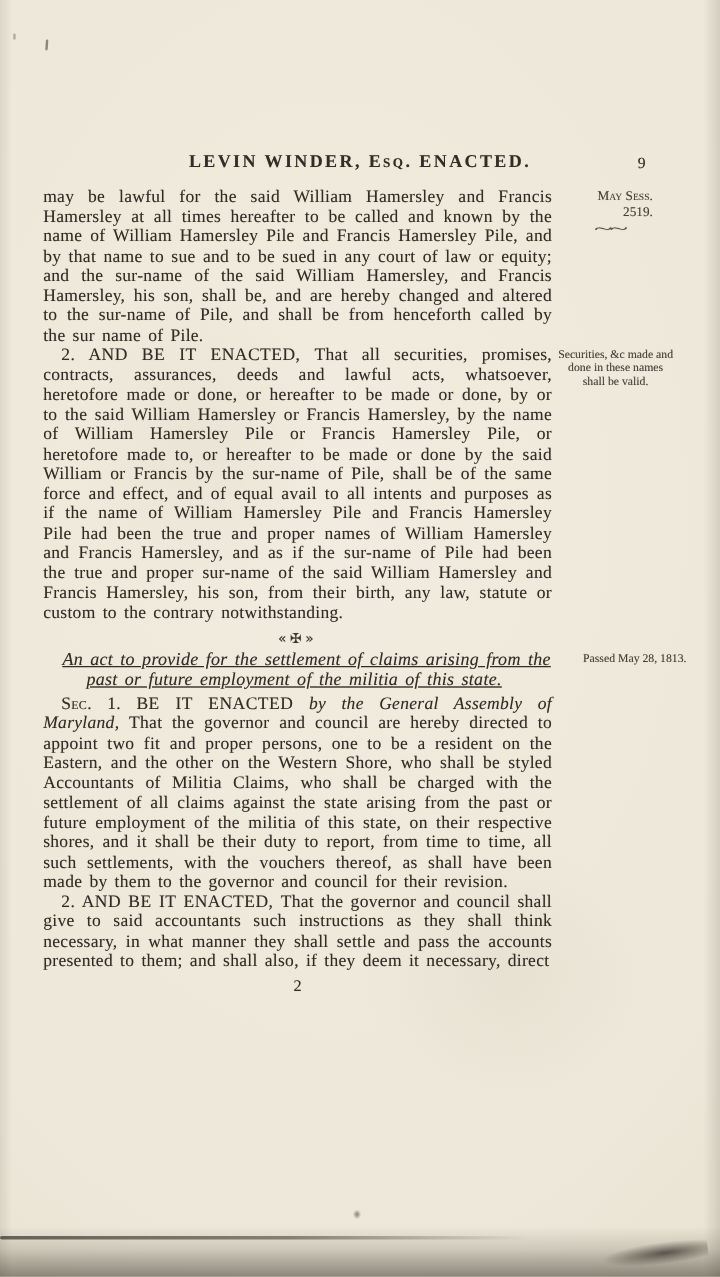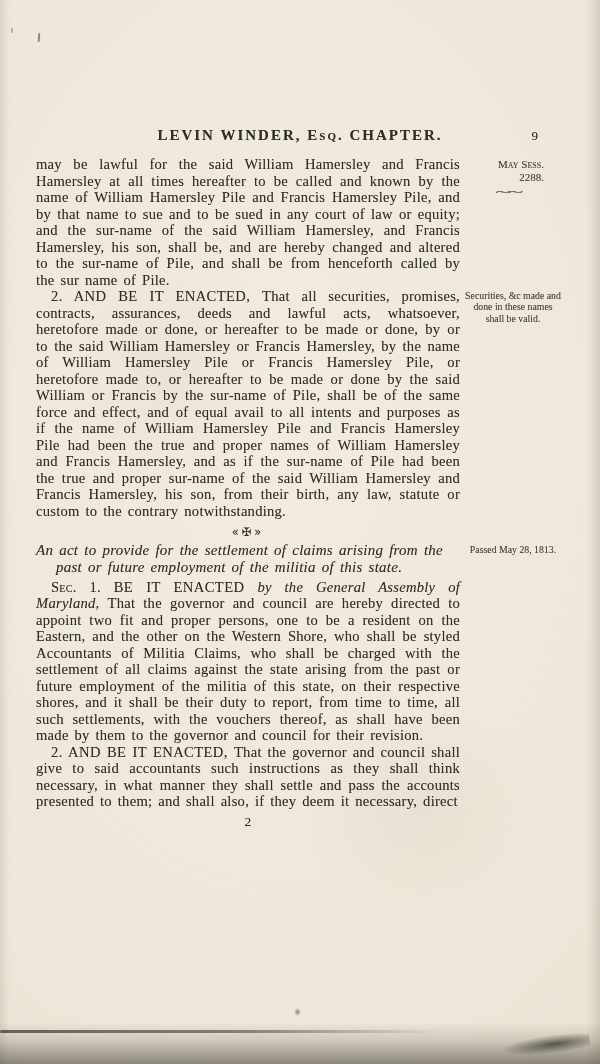--- a/index.html
+++ b/index.html
@@ -37,21 +37,21 @@
     color:#3a362e;font-family:"DejaVu Sans","DejaVu Serif",sans-serif;text-indent:0;
   }
   .chapter{
     text-align:center;font-weight:normal;font-size:14.5px;letter-spacing:3px;
     margin:6px 0 4px 0;text-indent:0;
   }
   .act-title{
     position:relative;
     font-style:italic;font-size:15px;line-height:17.2px;
     padding-left:20px;text-indent:-20px;
-    margin:1px 0 3px 0;text-align:left;
+    margin:1px 0 3px 16px;text-align:left;text-decoration:underline;
   }
   .signature{text-align:center;margin-top:4px;font-size:13.5px;text-indent:0;}
   
   .side-note{
     position:absolute;left:428px;top:2px;width:98px;
     font-size:9.8px;line-height:11.3px;
     text-align:center;text-indent:0;
     letter-spacing:0;word-spacing:0;
     font-style:normal;font-variant:normal;font-weight:normal;
     color:#45413a;
@@ -76,31 +76,31 @@
 <body>
 
 <div class="page">
 
   <div class="artifact blotch1"></div>
   <div class="artifact blotch2"></div>
   <div class="artifact speck1"></div>
   <div class="artifact speck2"></div>
 
   <header class="header">
-    <span class="header-title"><span>LEVIN WINDER, </span><span class="esq">Esq.</span><span> CHAPTER.</span></span>
+    <span class="header-title"><span>LEVIN WINDER, </span><span class="esq">Esq.</span><span> ENACTED.</span></span>
     <span class="page-number">9</span>
   </header>
 
   <main class="body-col">
 
     <p class="p rel">
       <span>may be lawful for the said William Hamersley and Francis Hamersley at all times hereafter to be called and known by the name of William Hamersley Pile and Francis Hamersley Pile, and by that name to sue and to be sued in any court of law or equity; and the sur-name of the said William Hamersley, and Francis Hamersley, his son, shall be, and are hereby changed and altered to the sur-name of Pile, and shall be from henceforth called by the sur name of Pile.</span>
       <span class="side-note session">
         <span class="sn-line">May Sess.</span>
-        <span class="sn-line">2288.</span>
+        <span class="sn-line">2519.</span>
         <span class="flourish">~~</span>
       </span>
     </p>
 
     <p class="p rel indent">
       <span class="lead">2. AND BE IT ENACTED, </span><span>That all securities, promises, contracts, assurances, deeds and lawful acts, whatsoever, heretofore made or done, or hereafter to be made or done, by or to the said William Hamersley or Francis Hamersley, by the name of William Hamersley Pile or Francis Hamersley Pile, or heretofore made to, or hereafter to be made or done by the said William or Francis by the sur-name of Pile, shall be of the same force and effect, and of equal avail to all intents and purposes as if the name of William Hamersley Pile and Francis Hamersley Pile had been the true and proper names of William Hamersley and Francis Hamersley, and as if the sur-name of Pile had been the true and proper sur-name of the said William Hamersley and Francis Hamersley, his son, from their birth, any law, statute or custom to the contrary notwithstanding.</span>
       <span class="side-note">Securities, &amp;c made and done in these names shall be valid.</span>
     </p>
 
     <div class="ornament">«✠»</div>

